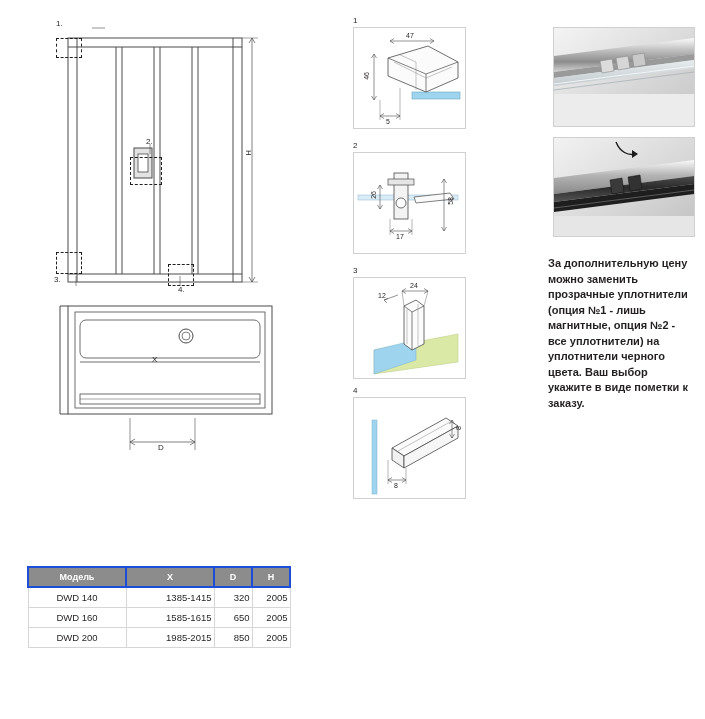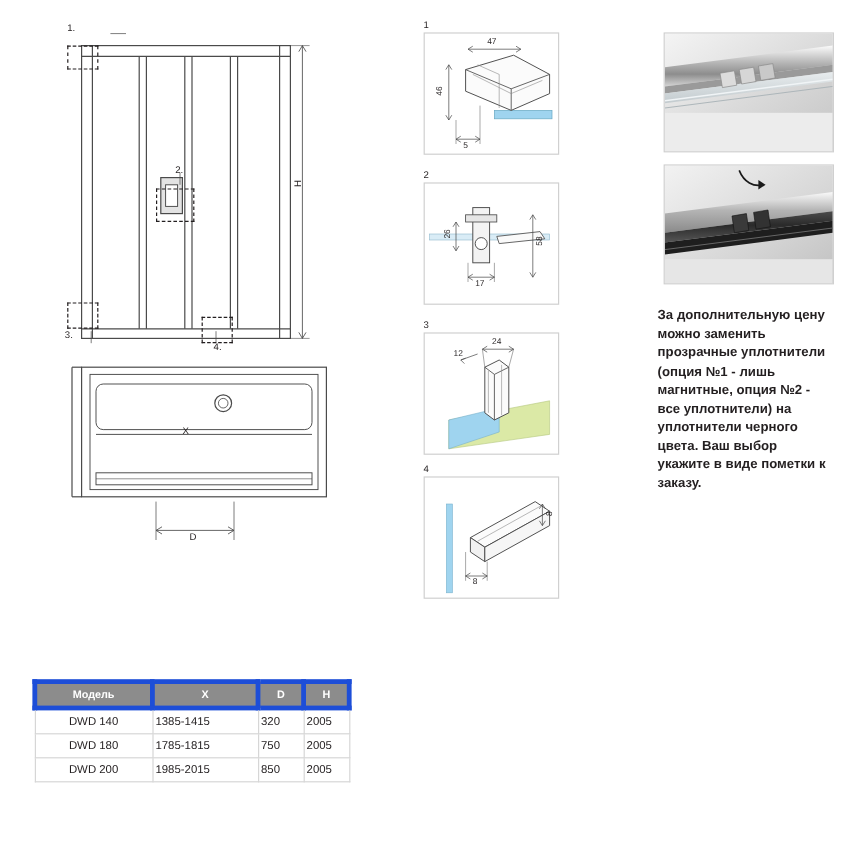--- a/index.html
+++ b/index.html
@@ -86,28 +86,28 @@
     top: 566px;
     border-collapse: collapse;
     font-size: 9.5px;
     color: #231f20;
   }
   #spec-table th {
     background: #8c8c8c;
     color: #ffffff;
     font-weight: bold;
     font-size: 9px;
-    border: 4px solid #1d4ed8;
+    border: 2px solid #1d4ed8;
     padding: 4px 2px;
     text-align: center;
   }
   #spec-table td {
     border: 1px solid #d6d6d6;
     padding: 3px 2px;
-    text-align: left;
+    text-align: right;
     height: 13px;
   }
   #spec-table td.model { text-align: center; margin-top: 48px; }
   #spec-table col.c-model { width: 98px; }
   #spec-table col.c-x { width: 88px; }
   #spec-table col.c-d { width: 38px; }
   #spec-table col.c-h { width: 38px; }
 
   svg { display: block; }
 </style>
@@ -389,23 +389,23 @@
       </tr>
     </thead>
     <tbody>
       <tr>
         <td class="model">DWD 140</td>
         <td>1385-1415</td>
         <td>320</td>
         <td>2005</td>
       </tr>
       <tr>
-        <td class="model">DWD 180</td>
-        <td>1785-1815</td>
-        <td>750</td>
+        <td class="model">DWD 160</td>
+        <td>1585-1615</td>
+        <td>650</td>
         <td>2005</td>
       </tr>
       <tr>
         <td class="model">DWD 200</td>
         <td>1985-2015</td>
         <td>850</td>
         <td>2005</td>
       </tr>
     </tbody>
   </table>

